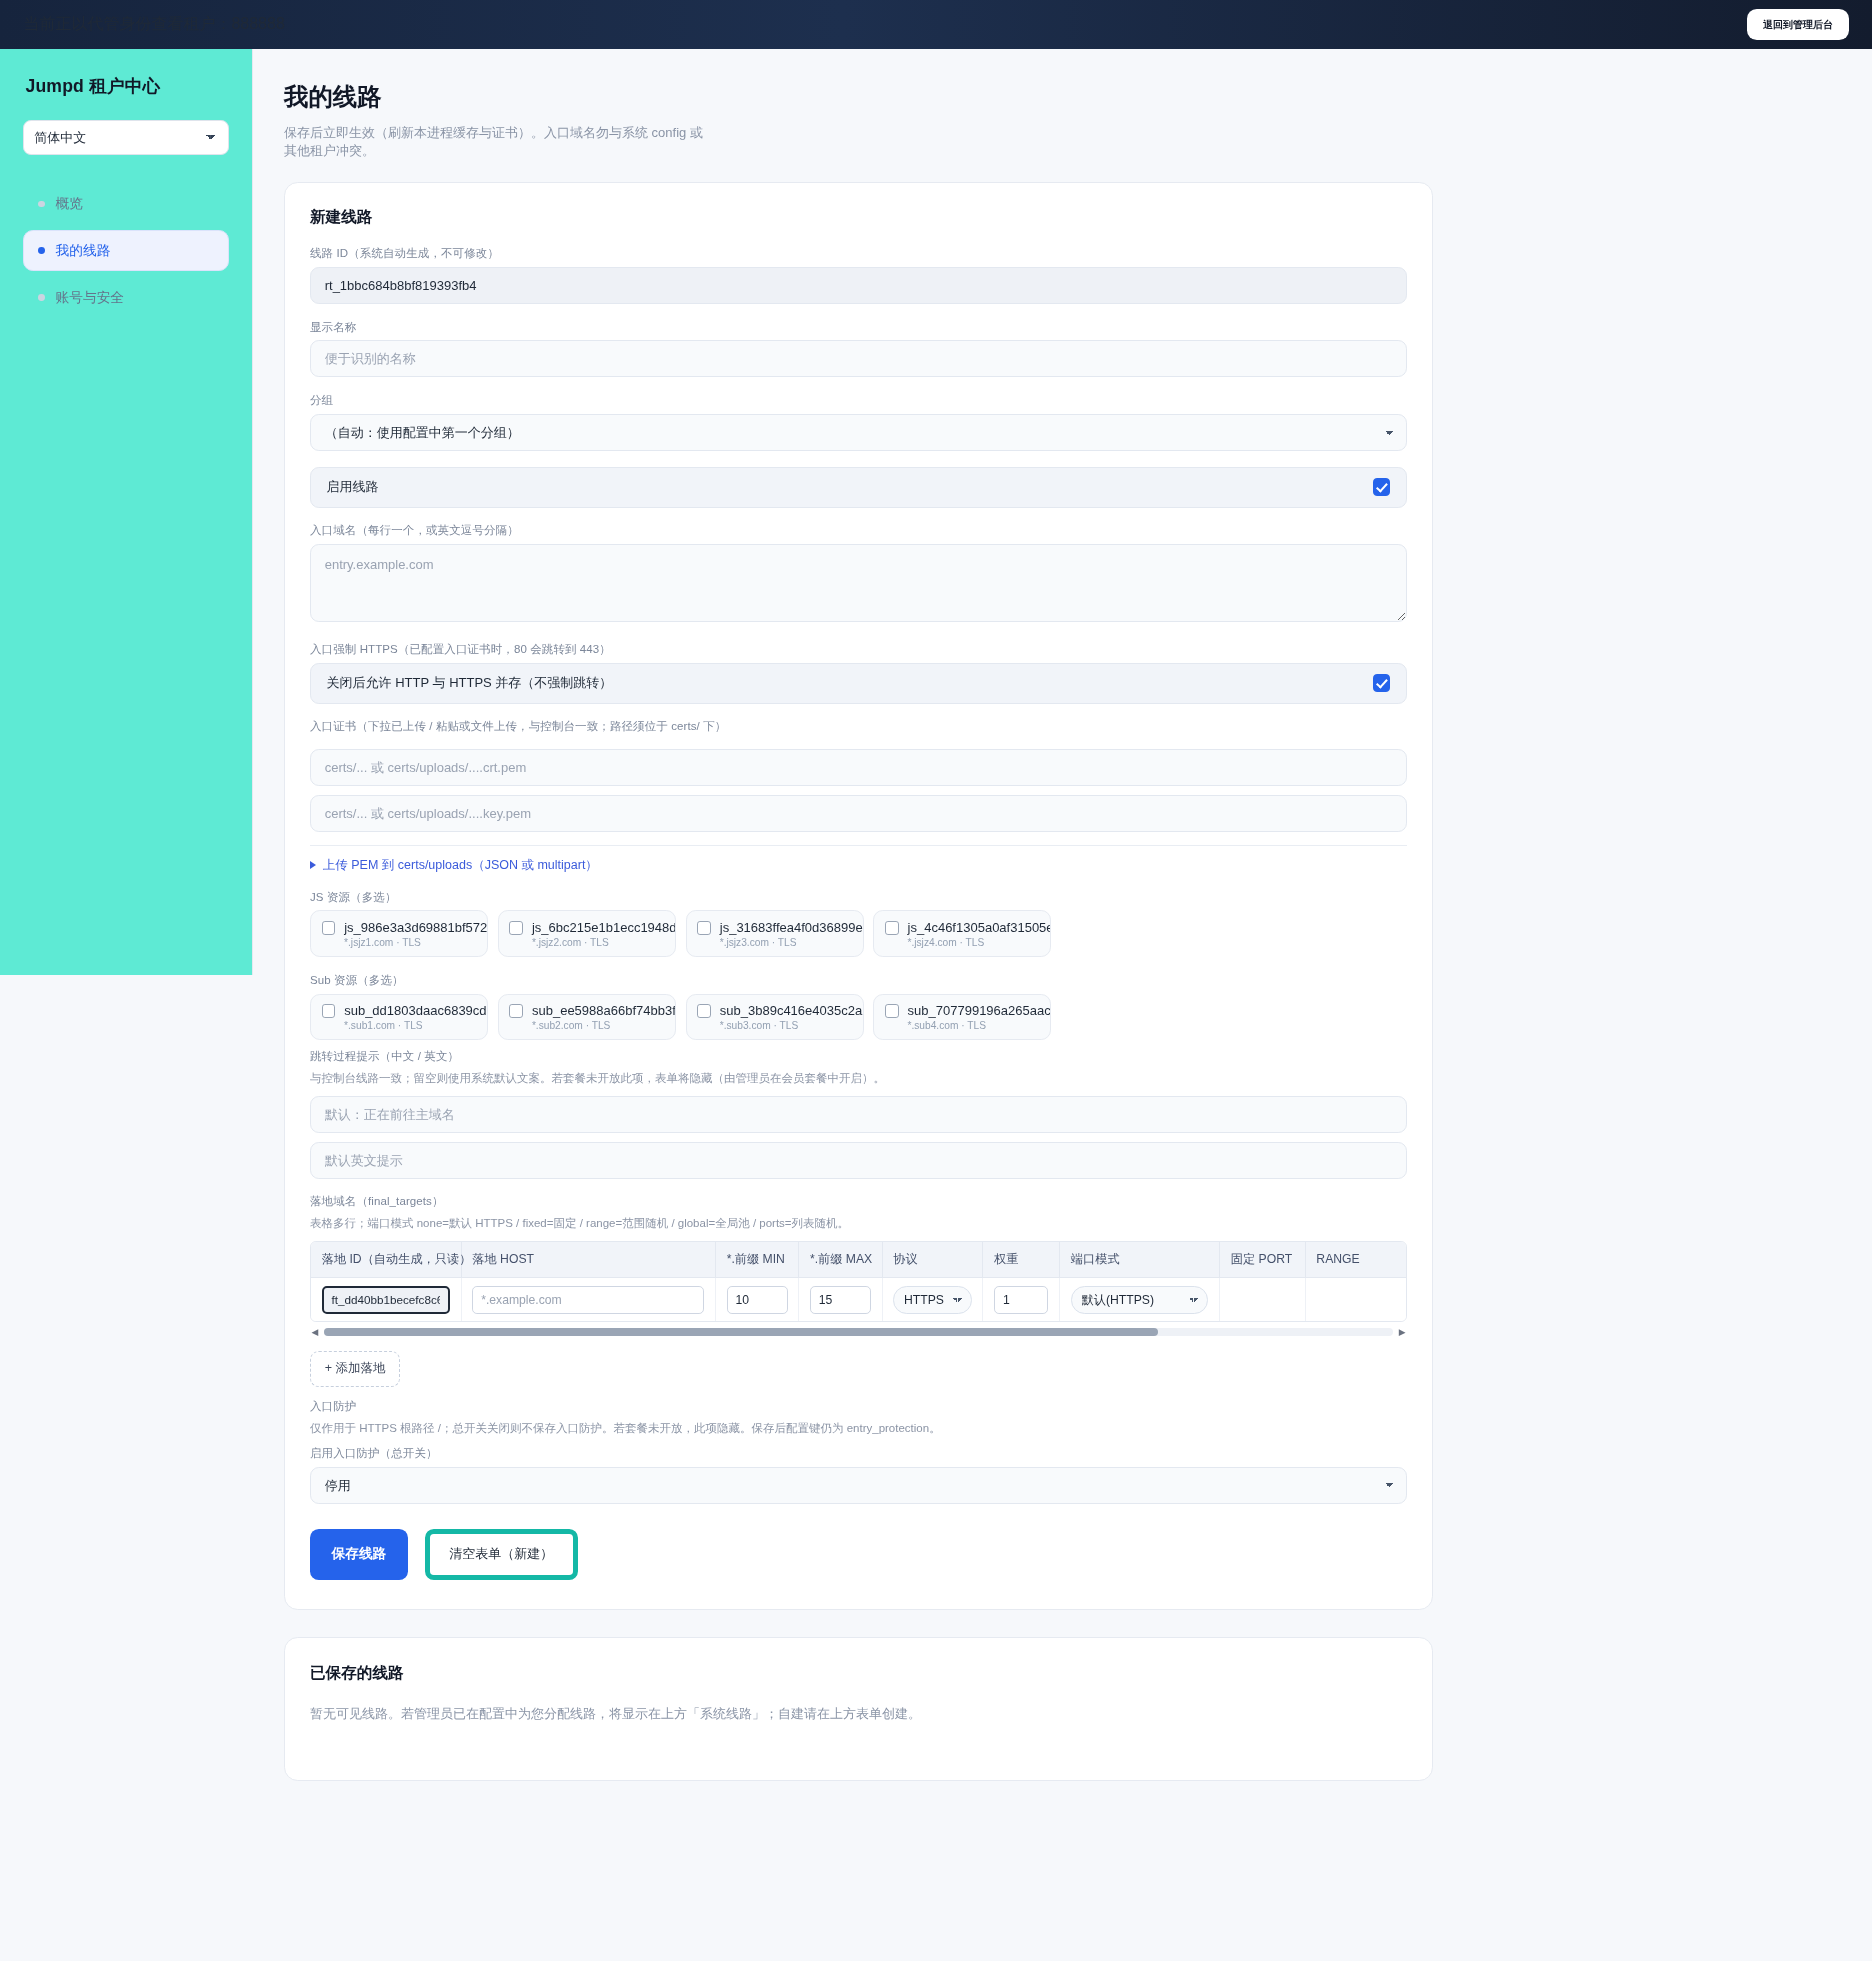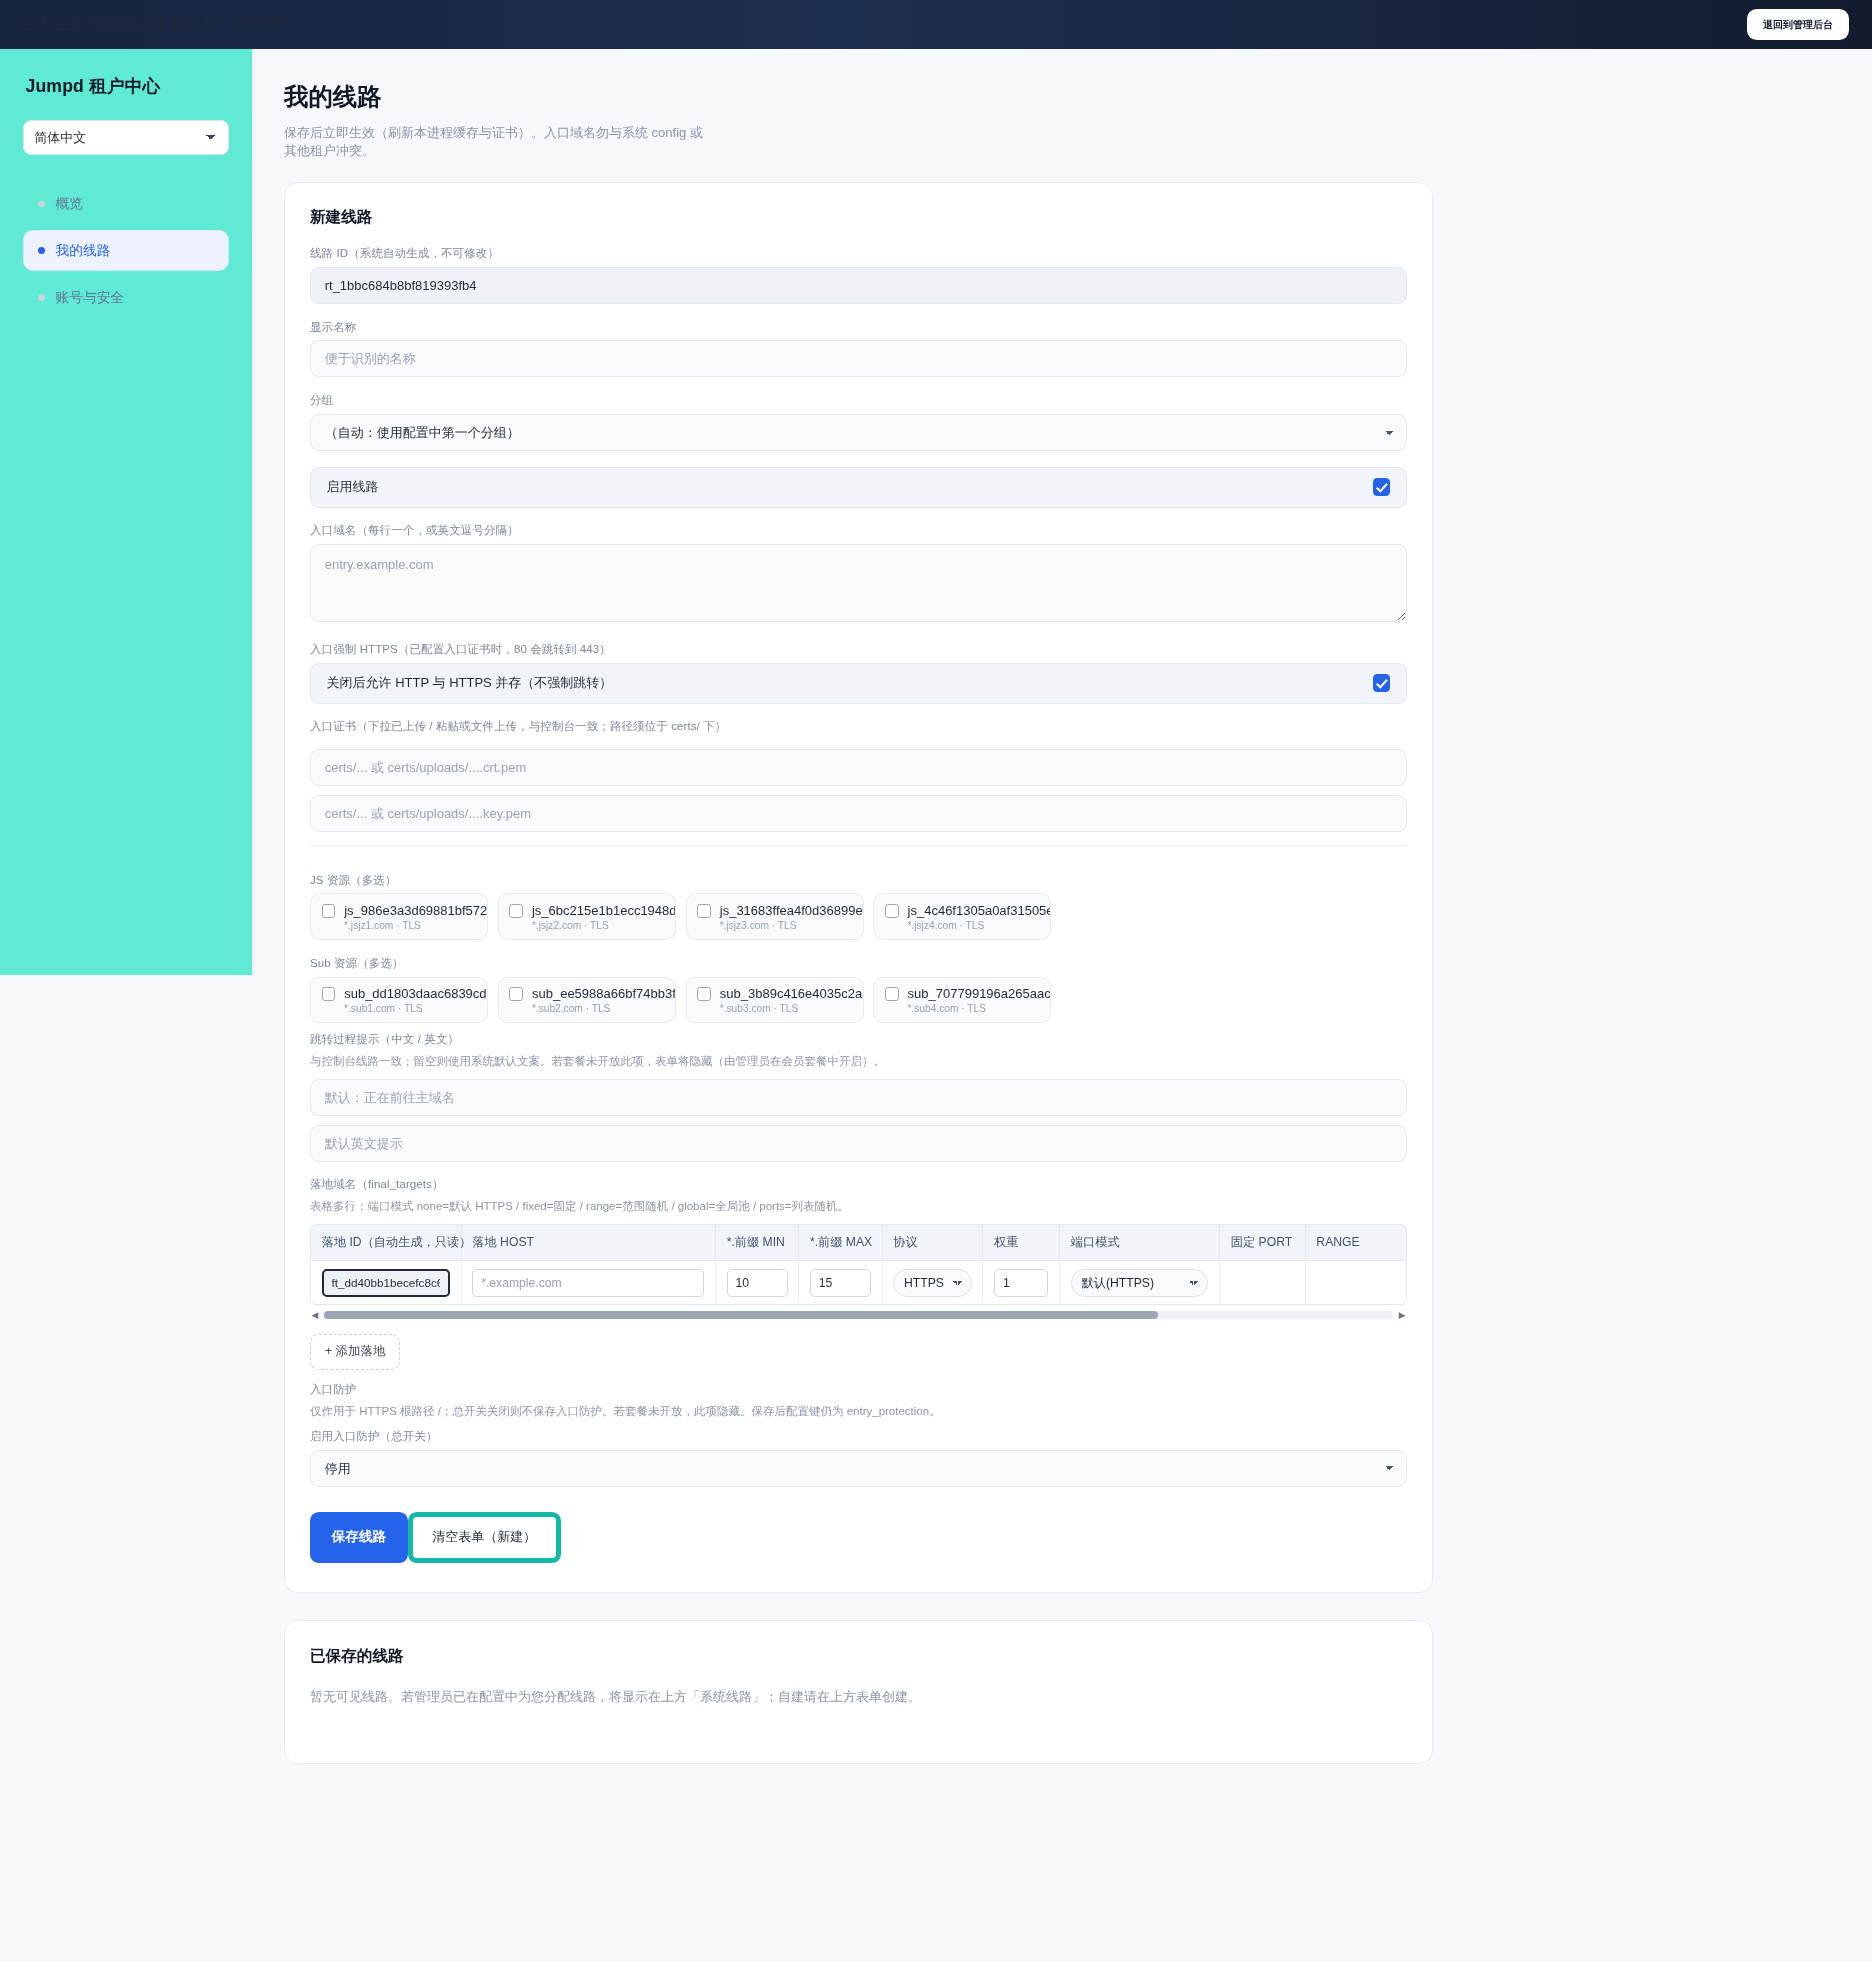--- a/index.html
+++ b/index.html
@@ -228,21 +228,21 @@
   .hs-thumb{ position:absolute; left:0; top:0; height:8.8px; width:78%; background:#9aa5b5; border-radius:4.9px; cursor:pointer;}
 
   .btn-dashed{
     margin-top:11.7px;
     border:1px dashed #c6cfdd; border-radius:8.8px;
     background:#fff; color:#3b4558;
     font-size:12.5px; font-family:inherit;
     padding:8.8px 13.7px; cursor:pointer;
   }
 
-  .actions{ display:flex; gap:0; margin-top:25px;}
+  .actions{ display:flex; gap:17px; margin-top:25px;}
   .btn-primary{
     background:#2563eb; color:#fff;
     border:none; border-radius:8.8px;
     font-size:13.7px; font-weight:700; font-family:inherit;
     padding:11.7px 21.5px; cursor:pointer;
   }
   .btn-ghost{
     background:#fff; color:#1f2937;
     border:5px solid #14b8a6; border-radius:8.8px;
     font-size:13px; font-family:inherit;
@@ -331,20 +331,24 @@
       <div class="gap"></div>
 
       
       <div class="field-label">入口证书（下拉已上传 / 粘贴或文件上传，与控制台一致；路径须位于 certs/ 下）</div>
       <div class="gap-s"></div>
       <input class="input" placeholder="certs/... 或 certs/uploads/....crt.pem" style="">
       <div class="gap-s"></div>
       <input class="input" placeholder="certs/... 或 certs/uploads/....key.pem" style="">
 
       <div class="divider"></div>
+      <div class="disclosure">
+        <span class="tri"></span>
+        <span>上传 PEM 到 certs/uploads（JSON 或 multipart）</span>
+      </div>
       <div class="gap"></div>
 
       
       <div class="field-label">JS 资源（多选）</div>
       <div class="chip-grid">
         <div class="chip">
           <div class="chip-top">
             <span class="chip-box"></span>
             <span class="chip-name">js_986e3a3d69881bf572d7f</span>
           </div>

